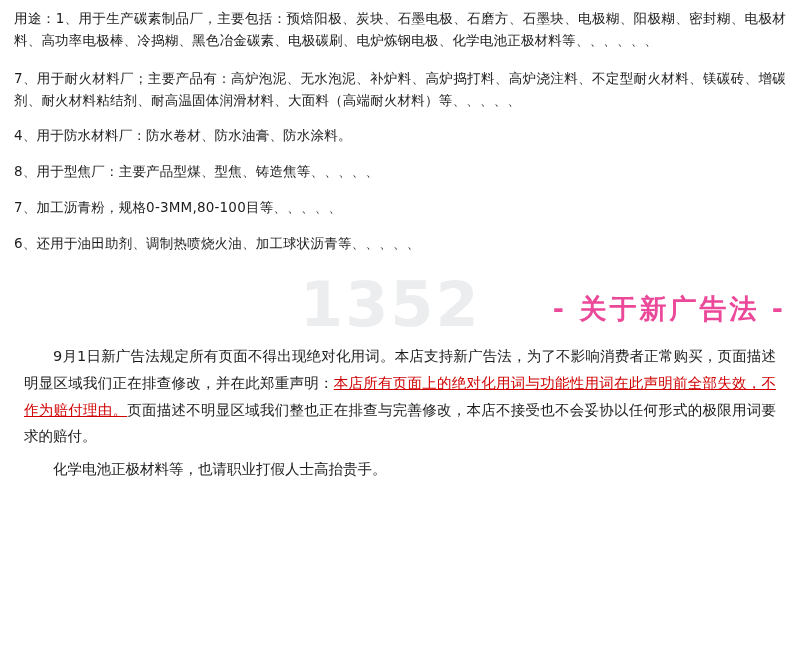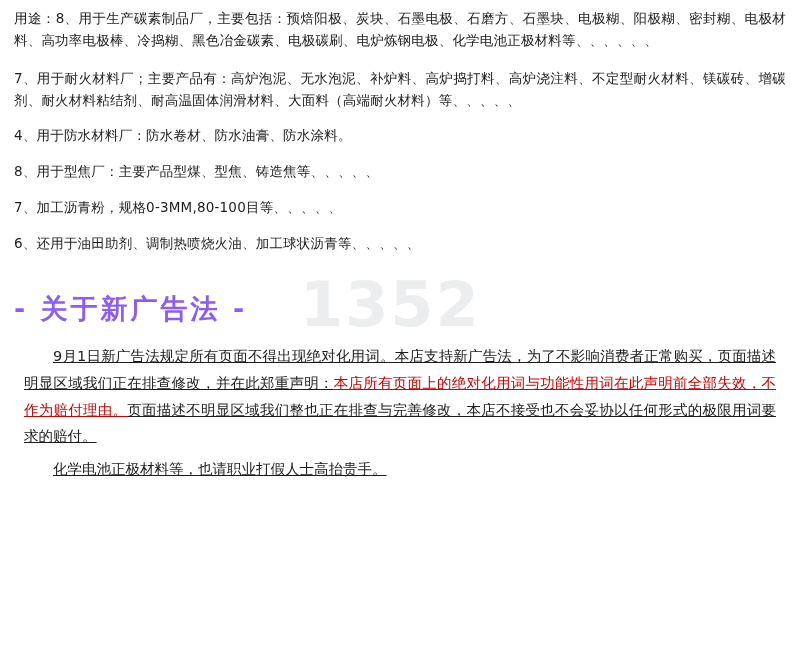--- a/index.html
+++ b/index.html
@@ -52,35 +52,34 @@
     font-weight: bold;
     color: rgba(190, 195, 200, 0.30);
     letter-spacing: 2px;
     white-space: nowrap;
     font-family: "DejaVu Sans", "Liberation Sans", sans-serif;
   }
   .ad-section {
     margin-top: 36px;
   }
   .ad-title {
-    text-align: left;
-    color: #8b5cf6;
+    text-align: right;
+    color: #ec4899;
     font-size: 27px;
     font-weight: bold;
     letter-spacing: 3px;
     margin-bottom: 16px;
     font-family: "DejaVu Serif", "Liberation Serif", serif;
   }
   .ad-body {
     font-size: 14.5px;
     line-height: 1.85;
     text-align: justify;
     color: #1c1c1c;
     padding: 0 10px;
-    text-decoration: underline;
   }
   .ad-body p {
     margin: 0 0 6px 0;
   }
   .indent {
     text-indent: 2em;
   }
   .red-underline {
     color: #d00000;
     text-decoration: underline;
@@ -90,21 +89,21 @@
 </head>
 <body>
 
 <div class="page">
 
   <div class="watermark">
     <div class="watermark-text">1352</div>
   </div>
 
   <div class="usage-block">
-    <div class="usage-item first">用途：8、用于生产碳素制品厂，主要包括：预焙阳极、炭块、石墨电极、石磨方、石墨块、电极糊、阳极糊、密封糊、电极材料、高功率电极棒、冷捣糊、黑色冶金碳素、电极碳刷、电炉炼钢电极、化学电池正极材料等、、、、、、</div>
+    <div class="usage-item first">用途：1、用于生产碳素制品厂，主要包括：预焙阳极、炭块、石墨电极、石磨方、石墨块、电极糊、阳极糊、密封糊、电极材料、高功率电极棒、冷捣糊、黑色冶金碳素、电极碳刷、电炉炼钢电极、化学电池正极材料等、、、、、、</div>
     <div class="usage-item">7、用于耐火材料厂；主要产品有：高炉泡泥、无水泡泥、补炉料、高炉捣打料、高炉浇注料、不定型耐火材料、镁碳砖、增碳剂、耐火材料粘结剂、耐高温固体润滑材料、大面料（高端耐火材料）等、、、、、</div>
     <div class="usage-item">4、用于防水材料厂：防水卷材、防水油膏、防水涂料。</div>
     <div class="usage-item">8、用于型焦厂：主要产品型煤、型焦、铸造焦等、、、、、</div>
     <div class="usage-item">7、加工沥青粉，规格0-3MM,80-100目等、、、、、</div>
     <div class="usage-item">6、还用于油田助剂、调制热喷烧火油、加工球状沥青等、、、、、</div>
   </div>
 
   <div class="ad-section">
     <div class="ad-title">- 关于新广告法 -</div>
     <div class="ad-body">

